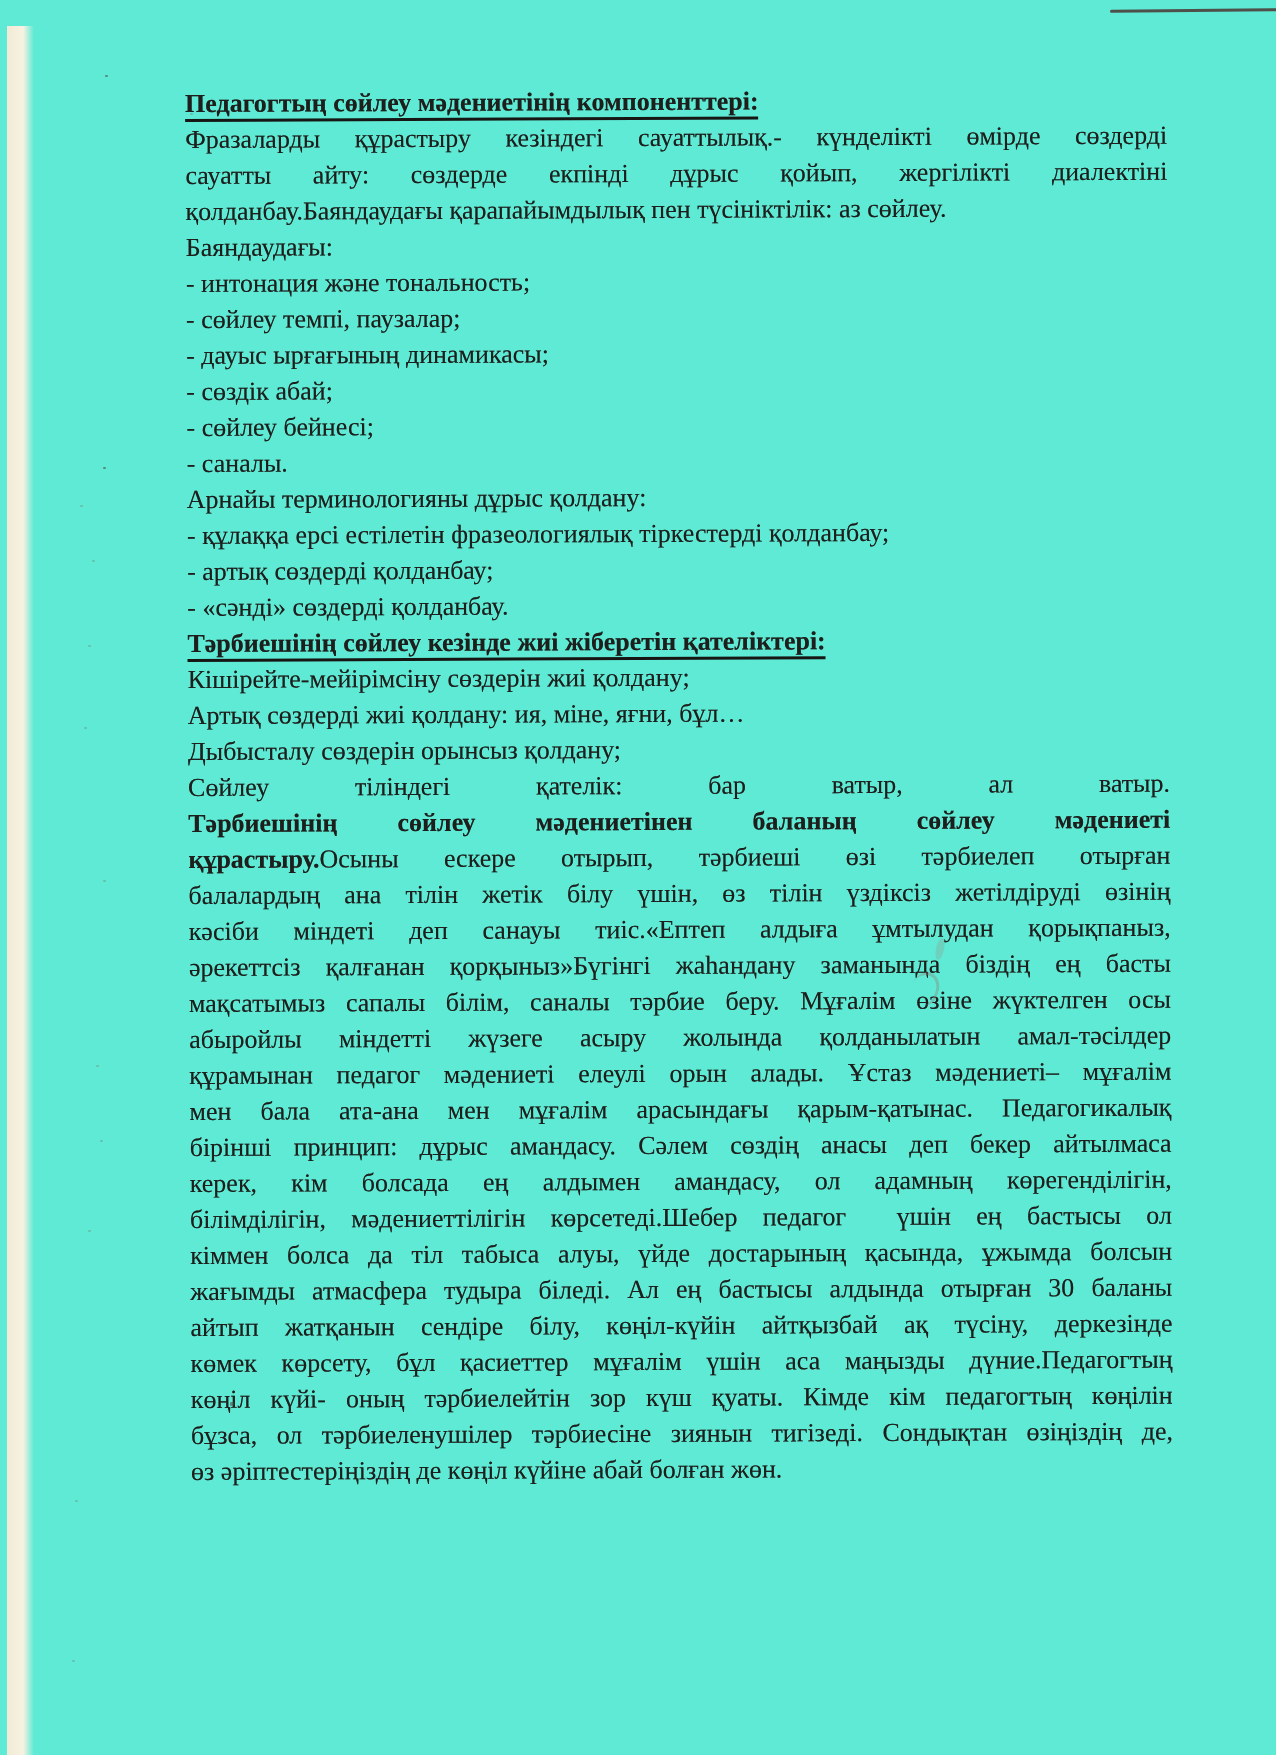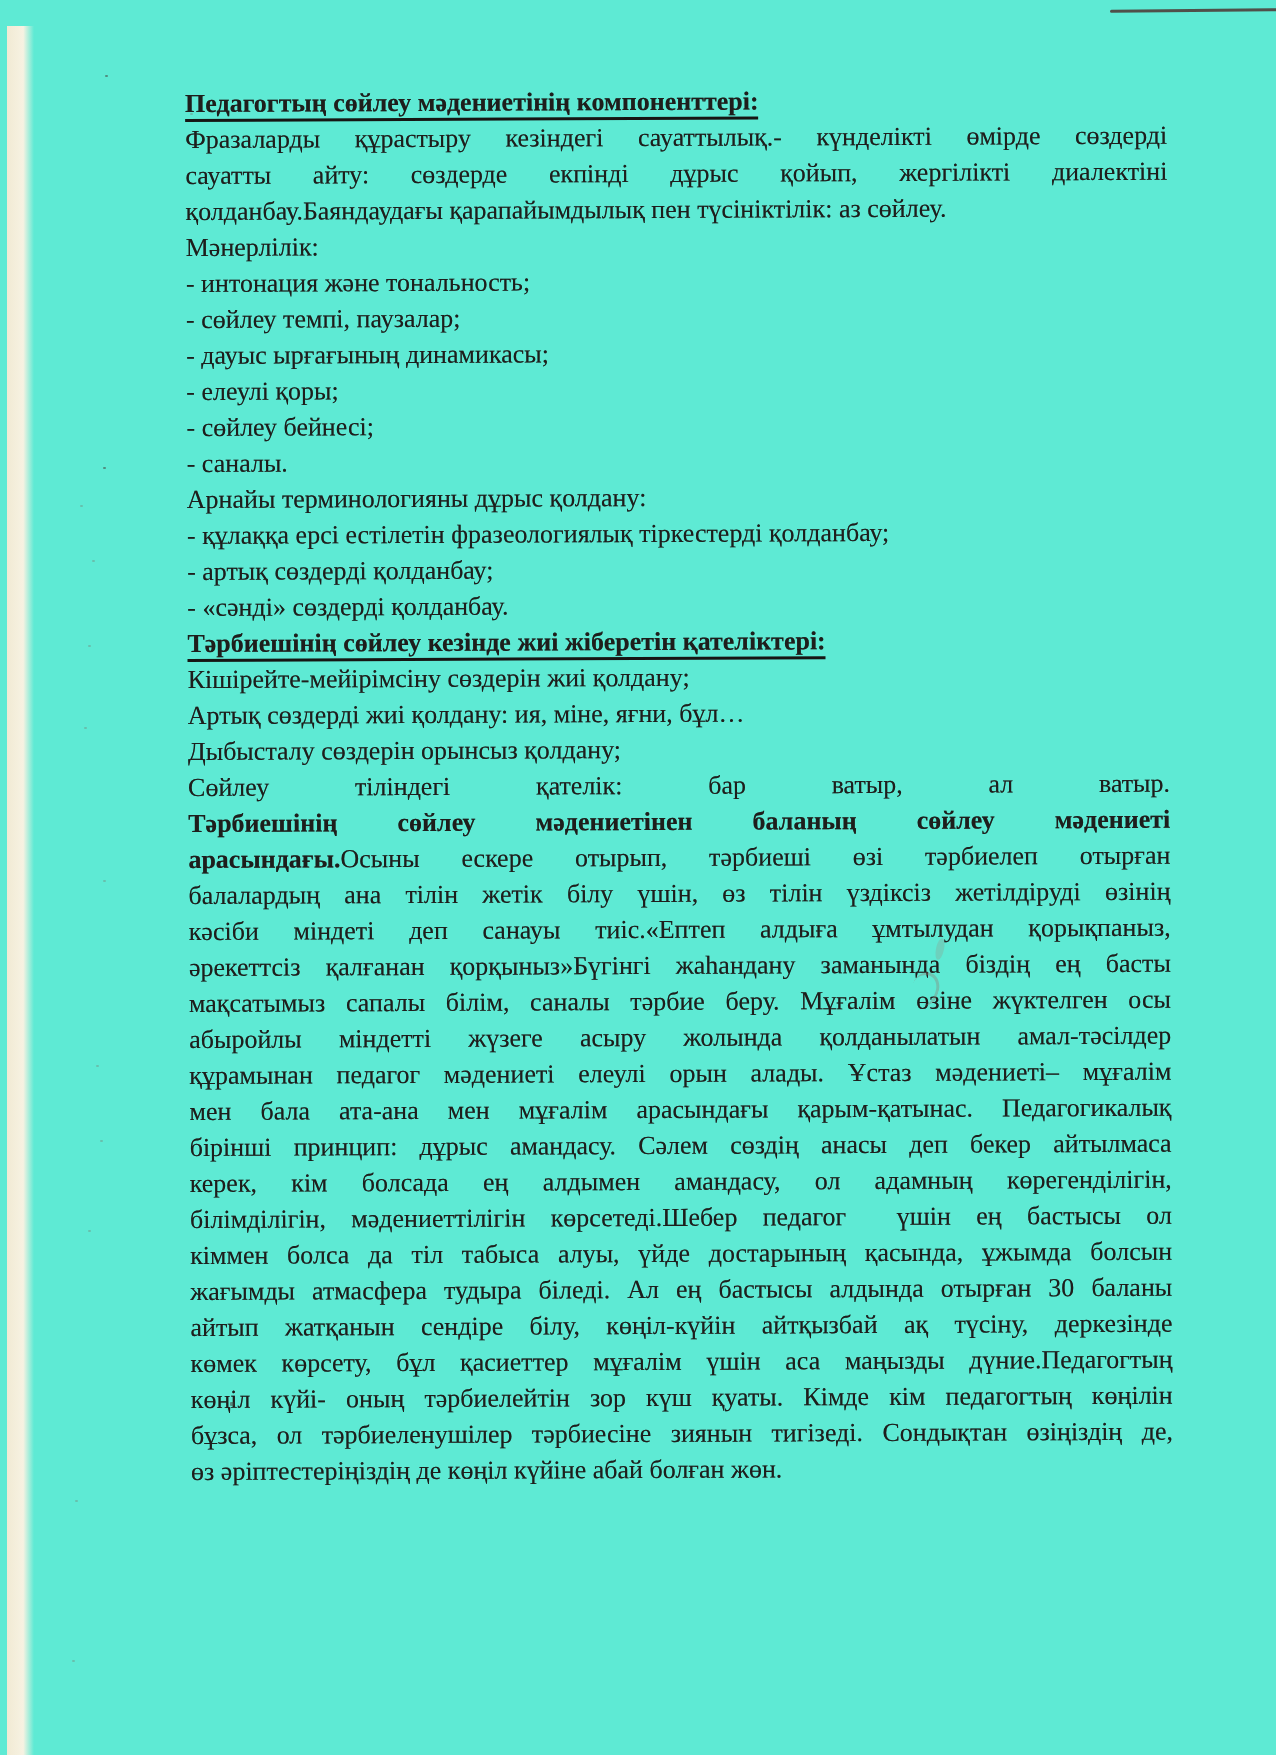--- a/index.html
+++ b/index.html
@@ -49,38 +49,38 @@
 
 <div class="paper">
   <div class="edge-band"></div>
   <div class="topline"></div>
 
   <div class="textblock" style="color: rgb(30, 30, 28);">
       <div class="line hu"><span class="ul">Педагогтың сөйлеу мәдениетінің компоненттері:</span></div>
       <div class="line j"><span>Фразаларды құрастыру кезіндегі сауаттылық.- күнделікті өмірде&nbsp;сөздерді</span></div>
       <div class="line j"><span>сауатты айту:&nbsp;сөздерде екпінді дұрыс қойып, жергілікті&nbsp;диалектіні</span></div>
       <div class="line p"><span>қолданбау.Баяндаудағы қарапайымдылық пен түсініктілік: аз сөйлеу.</span></div>
-      <div class="line p"><span>Мәнерлілік:</span></div>
+      <div class="line p"><span>Баяндаудағы:</span></div>
       <div class="line p"><span>- интонация және тональность;</span></div>
       <div class="line p"><span>- сөйлеу темпі, паузалар;</span></div>
       <div class="line p"><span>- дауыс ырғағының динамикасы;</span></div>
-      <div class="line p"><span>- елеулі қоры;</span></div>
+      <div class="line p"><span>- сөздік абай;</span></div>
       <div class="line p"><span>- сөйлеу бейнесі;</span></div>
       <div class="line p"><span>- саналы.</span></div>
       <div class="line p"><span>Арнайы терминологияны дұрыс қолдану:</span></div>
       <div class="line p"><span>- құлаққа ерсі естілетін фразеологиялық тіркестерді қолданбау;</span></div>
       <div class="line p"><span>- артық сөздерді қолданбау;</span></div>
       <div class="line p"><span>- «сәнді» сөздерді қолданбау.</span></div>
       <div class="line hu"><span class="ul">Тәрбиешінің сөйлеу кезінде жиі жіберетін қателіктері:</span></div>
       <div class="line p"><span>Кішірейте-мейірімсіну сөздерін жиі қолдану;</span></div>
       <div class="line p"><span>Артық сөздерді жиі қолдану: ия, міне, яғни, бұл…</span></div>
       <div class="line p"><span>Дыбысталу сөздерін орынсыз қолдану;</span></div>
       <div class="line j"><span>Сөйлеу тіліндегі қателік:&nbsp;бар ватыр, ал ватыр.</span></div>
       <div class="line j b"><span>Тәрбиешінің сөйлеу мәдениетінен баланың сөйлеу мәдениеті</span></div>
-      <div class="line j"><span style="font-weight: bold;">арасындағы.</span><span>Осыны ескере отырып,&nbsp;тәрбиеші&nbsp;өзі тәрбиелеп отырған</span></div>
+      <div class="line j"><span style="font-weight: bold;">құрастыру.</span><span>Осыны ескере отырып,&nbsp;тәрбиеші&nbsp;өзі тәрбиелеп отырған</span></div>
       <div class="line j"><span>балалардың ана тілін жетік білу үшін, өз тілін үздіксіз жетілдіруді өзінің</span></div>
       <div class="line j"><span>кәсіби міндеті деп санауы тиіс.«Ептеп алдыға ұмтылудан қорықпаныз,</span></div>
       <div class="line j"><span>әрекеттсіз қалғанан қорқыныз»Бүгінгі жаһандану заманында біздің ең басты</span></div>
       <div class="line j"><span>мақсатымыз сапалы білім, саналы тәрбие беру. Мұғалім өзіне жүктелген осы</span></div>
       <div class="line j"><span>абыройлы міндетті жүзеге асыру жолында қолданылатын амал-тәсілдер</span></div>
       <div class="line j"><span>құрамынан педагог мәдениеті елеулі орын алады. Ұстаз мәдениеті– мұғалім</span></div>
       <div class="line j"><span>мен бала ата-ана мен мұғалім арасындағы қарым-қатынас. Педагогикалық</span></div>
       <div class="line j"><span>бірінші принцип: дұрыс амандасу. Сәлем сөздің анасы деп бекер айтылмаса</span></div>
       <div class="line j"><span>керек, кім болсада ең алдымен амандасу, ол адамның көрегенділігін,</span></div>
       <div class="line j"><span>білімділігін, мәдениеттілігін көрсетеді.Шебер педагог &nbsp;үшін ең бастысы ол</span></div>

